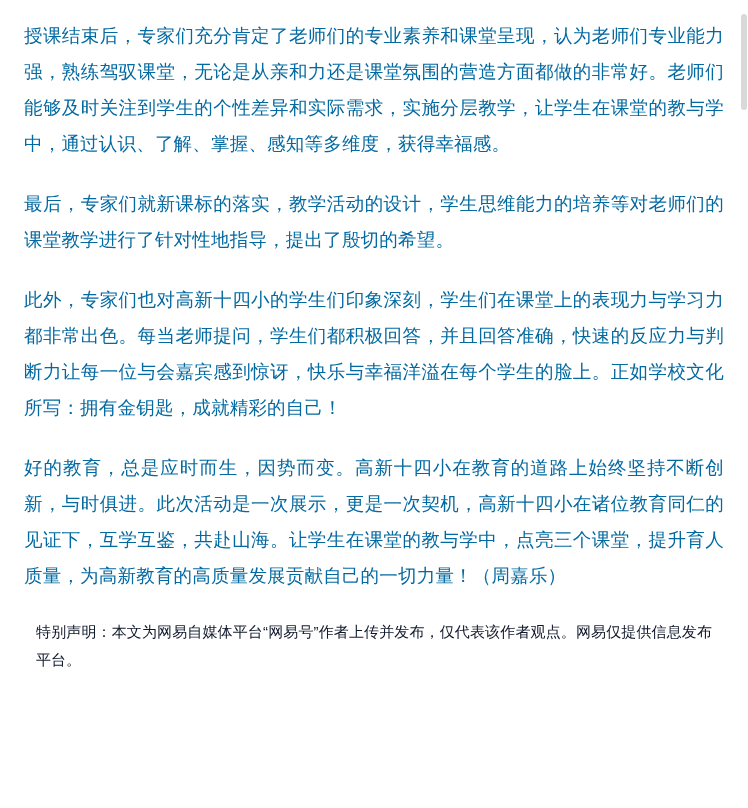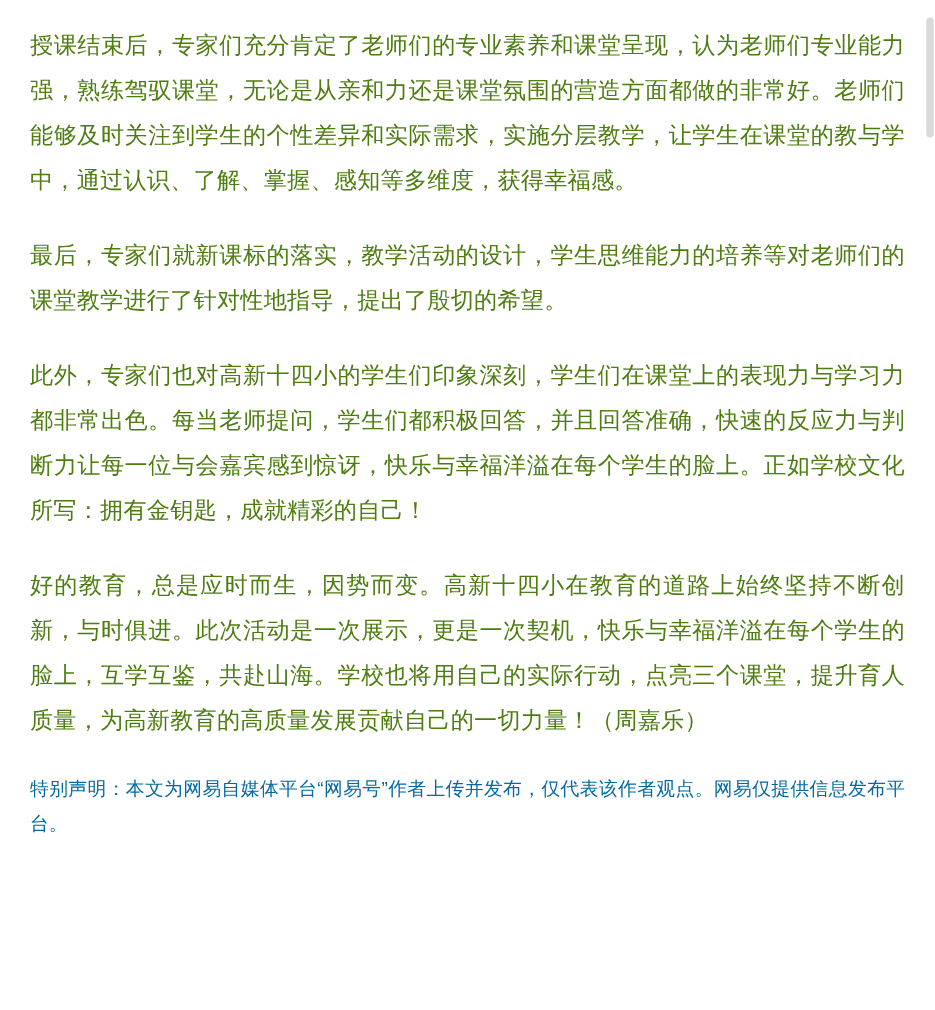--- a/index.html
+++ b/index.html
@@ -15,35 +15,35 @@
     overflow: hidden;
   }
   .article {
     box-sizing: border-box;
     width: 748px;
     padding: 18px 24px 0 24px;
   }
   .para {
     font-size: 18.5px;
     line-height: 36px;
-    color: #4d7c0f;
+    color: #0369a1;
     margin: 0 0 24px 0;
     text-align: justify;
     text-justify: inter-ideograph;
     letter-spacing: 0.2px;
     word-break: break-all;
   }
   .para:last-of-type {
     margin-bottom: 26px;
   }
   .disclaimer {
     font-size: 15px;
     line-height: 28px;
-    color: #0369a1;
-    margin: 0;
+    color: #0f172a;
+    margin: 12px;
     text-align: justify;
     text-justify: inter-ideograph;
     word-break: break-all;
   }
   .scrollbar-track {
     position: absolute;
     top: 0;
     right: 0;
     width: 8px;
     height: 808px;
@@ -59,19 +59,19 @@
     border-radius: 3px;
   }
 </style>
 </head>
 <body>
 
 <div class="article">
   <p class="para">授课结束后，专家们充分肯定了老师们的专业素养和课堂呈现，认为老师们专业能力强，熟练驾驭课堂，无论是从亲和力还是课堂氛围的营造方面都做的非常好。老师们能够及时关注到学生的个性差异和实际需求，实施分层教学，让学生在课堂的教与学中，通过认识、了解、掌握、感知等多维度，获得幸福感。</p>
   <p class="para">最后，专家们就新课标的落实，教学活动的设计，学生思维能力的培养等对老师们的课堂教学进行了针对性地指导，提出了殷切的希望。</p>
   <p class="para">此外，专家们也对高新十四小的学生们印象深刻，学生们在课堂上的表现力与学习力都非常出色。每当老师提问，学生们都积极回答，并且回答准确，快速的反应力与判断力让每一位与会嘉宾感到惊讶，快乐与幸福洋溢在每个学生的脸上。正如学校文化所写：拥有金钥匙，成就精彩的自己！</p>
-  <p class="para">好的教育，总是应时而生，因势而变。高新十四小在教育的道路上始终坚持不断创新，与时俱进。此次活动是一次展示，更是一次契机，快乐与幸福洋溢在每个学生的脸上，互学互鉴，共赴山海。学校也将用自己的实际行动，点亮三个课堂，提升育人质量，为高新教育的高质量发展贡献自己的一切力量！（周嘉乐）</p>
+  <p class="para">好的教育，总是应时而生，因势而变。高新十四小在教育的道路上始终坚持不断创新，与时俱进。此次活动是一次展示，更是一次契机，高新十四小在诸位教育同仁的见证下，互学互鉴，共赴山海。让学生在课堂的教与学中，点亮三个课堂，提升育人质量，为高新教育的高质量发展贡献自己的一切力量！（周嘉乐）</p>
   <p class="disclaimer">特别声明：本文为网易自媒体平台“网易号”作者上传并发布，仅代表该作者观点。网易仅提供信息发布平台。</p>
 </div>
 
 <div class="scrollbar-track">
   <div class="scrollbar-thumb"></div>
 </div>
 
 </body></html>

